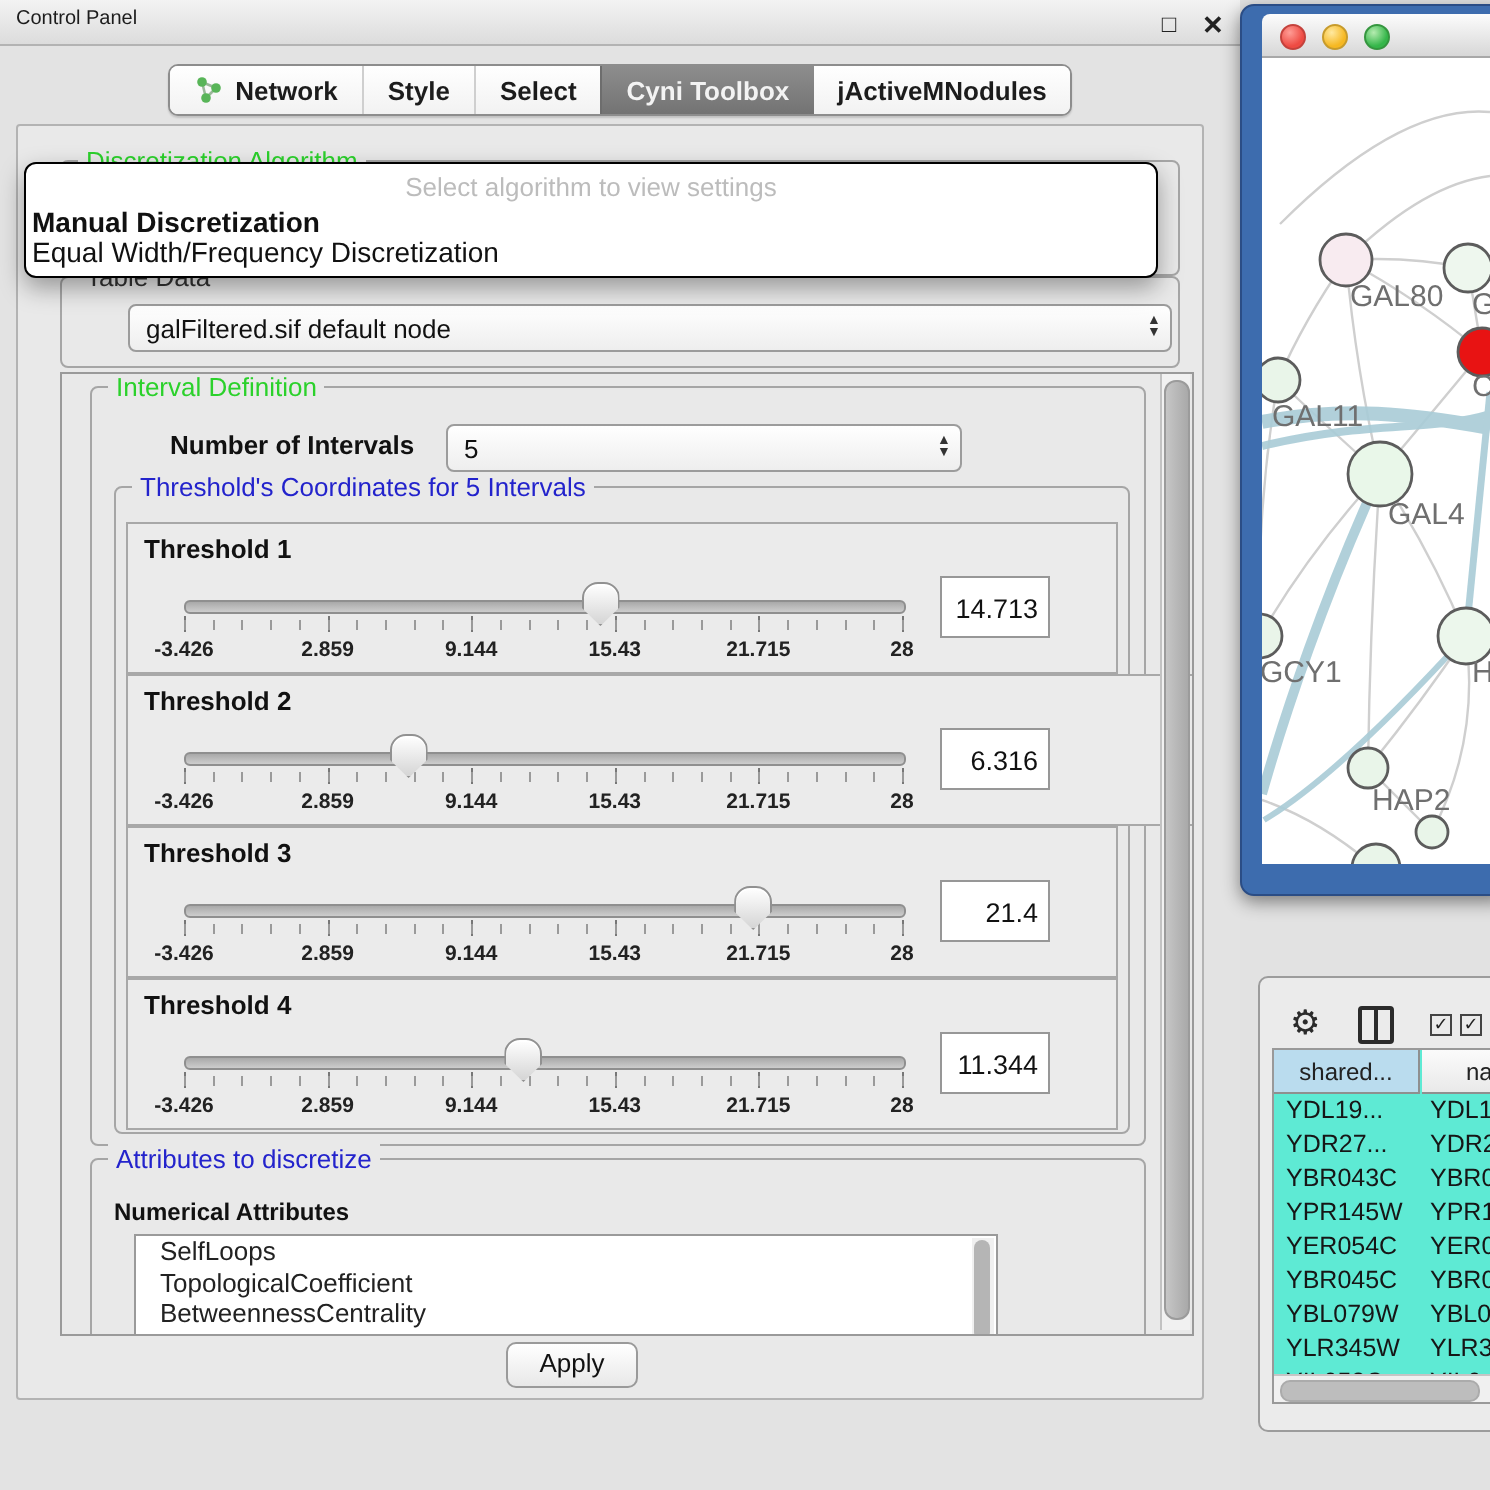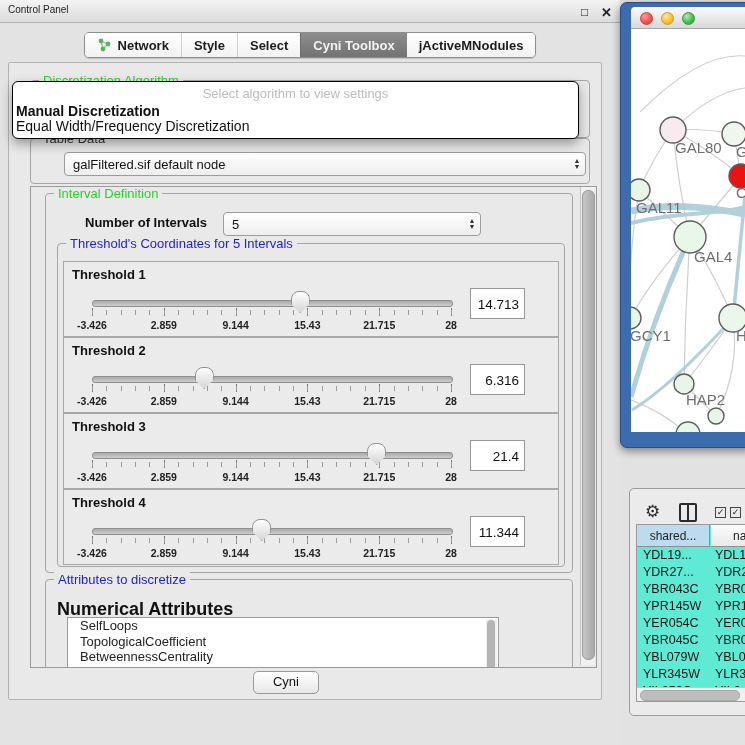--- a/index.html
+++ b/index.html
@@ -64,21 +64,21 @@
   .th-row{left:62px;width:494px;height:74px;background:#ebebeb;border:1px solid #a8a8a8;}
   .th-label{position:absolute;left:8px;top:5px;font-size:13px;font-weight:bold;color:#111;}
   .slider-track{position:absolute;left:28px;top:38px;width:359px;height:5px;background:linear-gradient(#a9a9a9,#cdcdcd);border:1px solid #8f8f8f;border-radius:3px;}
   .slider-thumb{position:absolute;top:29px;width:17px;height:20px;background:linear-gradient(#ffffff,#d5d5d5);border:1px solid #919191;border-radius:8px 8px 2px 2px;clip-path:polygon(0 0,100% 0,100% 58%,50% 100%,0 58%);box-shadow:inset 0 1px 0 #fff;}
   .ticks-major{position:absolute;left:28px;top:46px;width:360px;height:8px;background:repeating-linear-gradient(90deg,#777 0 1px,transparent 1px 71.8px);}
   .ticks-minor{position:absolute;left:28px;top:48px;width:360px;height:5px;background:repeating-linear-gradient(90deg,#9a9a9a 0 1px,transparent 1px 14.36px);}
   .tick-label{position:absolute;top:57px;transform:translateX(-50%);font-size:10.5px;font-weight:bold;color:#222;white-space:nowrap;}
   .th-value{position:absolute;left:406px;top:26px;width:55px;height:31px;background:#fff;border:1px solid #979797;font-size:13.5px;color:#111;text-align:right;line-height:31px;padding-right:5px;box-sizing:border-box;}
 
   #attr-group{left:44px;top:578px;width:526px;height:92px;}
-  #attr-subtitle{left:56px;top:598px;font-size:18px;font-weight:bold;color:#111;}
+  #attr-subtitle{left:56px;top:598px;font-size:12px;font-weight:bold;color:#111;}
   #attr-list{left:66px;top:616px;width:430px;height:58px;background:#fff;border:1px solid #9a9a9a;overflow:hidden;}
   .attr-item{font-size:13px;color:#222;padding-left:12px;line-height:15.5px;white-space:nowrap;}
   #attr-scroll{position:absolute;right:1px;top:1px;width:11px;height:54px;background:#f0f0f0;}
   #attr-scroll-thumb{position:absolute;left:1px;top:1px;width:8px;height:50px;background:#b5b5b5;border-radius:4px;}
 
   #apply-btn{left:253px;top:671px;width:64px;height:21px;background:linear-gradient(#ffffff,#e8e8e8);border:1px solid #9a9a9a;border-radius:5px;font-size:13px;color:#111;text-align:center;line-height:20px;}
 
   
   #net-window{left:620px;top:2px;width:130px;height:444px;background:#3d6cae;border-radius:7px 0 0 7px;box-shadow:0 3px 9px rgba(0,0,0,.45);border:1px solid #2b4d85;}
   #net-titlebar{left:631px;top:7px;width:114px;height:21px;background:linear-gradient(#fcfcfc,#d7d7d7);border-bottom:1px solid #a8a8a8;border-radius:4px 0 0 0;}
@@ -197,21 +197,21 @@
         <div class="slider-thumb" style="left: 226.714px;"></div>
         <span class="tick-label" style="left: 28px;">-3.426</span>
         <span class="tick-label" style="left: 99.8px;">2.859</span>
         <span class="tick-label" style="left: 171.6px;">9.144</span>
         <span class="tick-label" style="left: 243.4px;">15.43</span>
         <span class="tick-label" style="left: 315.2px;">21.715</span>
         <span class="tick-label" style="left: 387px;">28</span>
         <div class="th-value">14.713</div>
       </div>
 
-      <div class="abs th-row" style="left:32px;top:150px;">
+      <div class="abs th-row" style="left:32px;top:150px;padding-left:44px;">
         <div class="th-label">Threshold 2</div>
         <div class="slider-track"></div>
         <div class="ticks-major"></div>
         <div class="ticks-minor"></div>
         <div class="slider-thumb" style="left: 130.789px;"></div>
         <span class="tick-label" style="left: 28px;">-3.426</span>
         <span class="tick-label" style="left: 99.8px;">2.859</span>
         <span class="tick-label" style="left: 171.6px;">9.144</span>
         <span class="tick-label" style="left: 243.4px;">15.43</span>
         <span class="tick-label" style="left: 315.2px;">21.715</span>
@@ -260,21 +260,21 @@
         <div id="attr-scroll">
             <div id="attr-scroll-thumb"></div>
           </div>
       </div>
     </div>
 
     <div id="vscroll" class="abs">
       <div id="vscroll-thumb" class="abs"></div>
     </div>
 
-    <div id="apply-btn" class="abs">Cyni</div>
+    <div id="apply-btn" class="abs">Apply</div>
 
 
     <div id="alg-popup" class="abs">
       <div id="popup-hint" class="abs">Select algorithm to view settings</div>
       <div id="popup-opt-0" class="abs popup-opt">Manual Discretization</div>
       <div id="popup-opt-1" class="abs popup-opt">Equal Width/Frequency Discretization</div>
     </div>
   </div>
 
   <div id="net-window" class="abs"></div>

